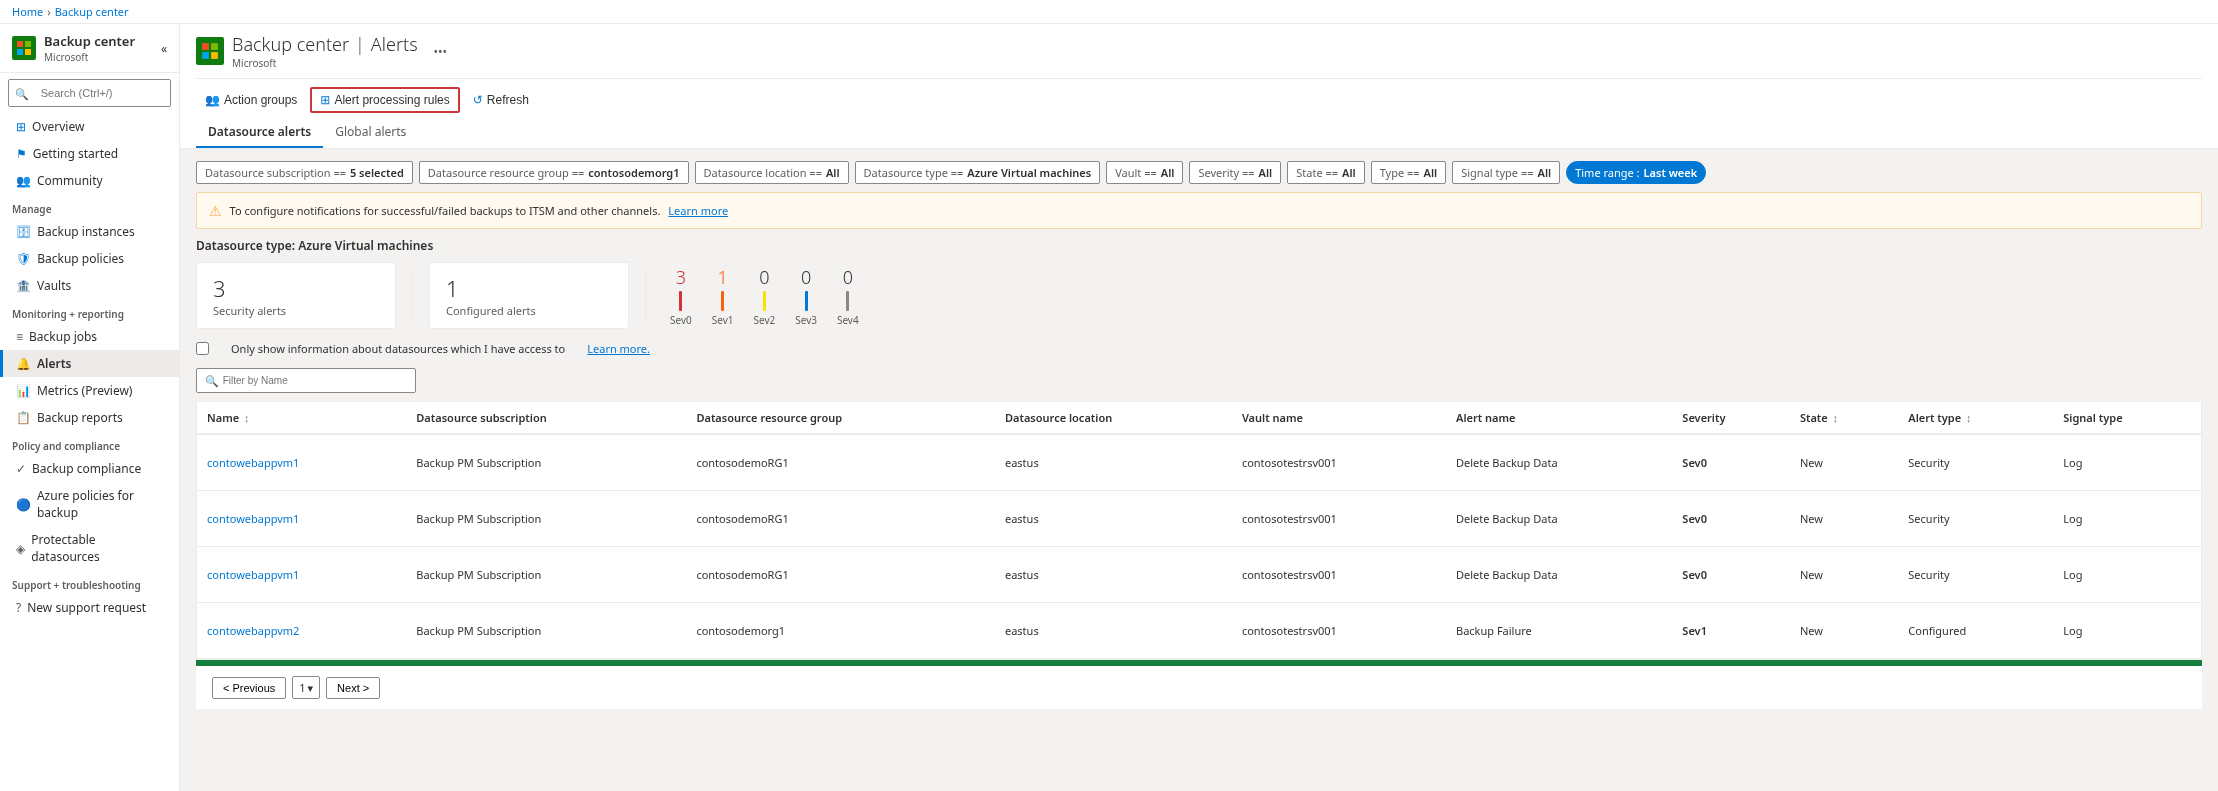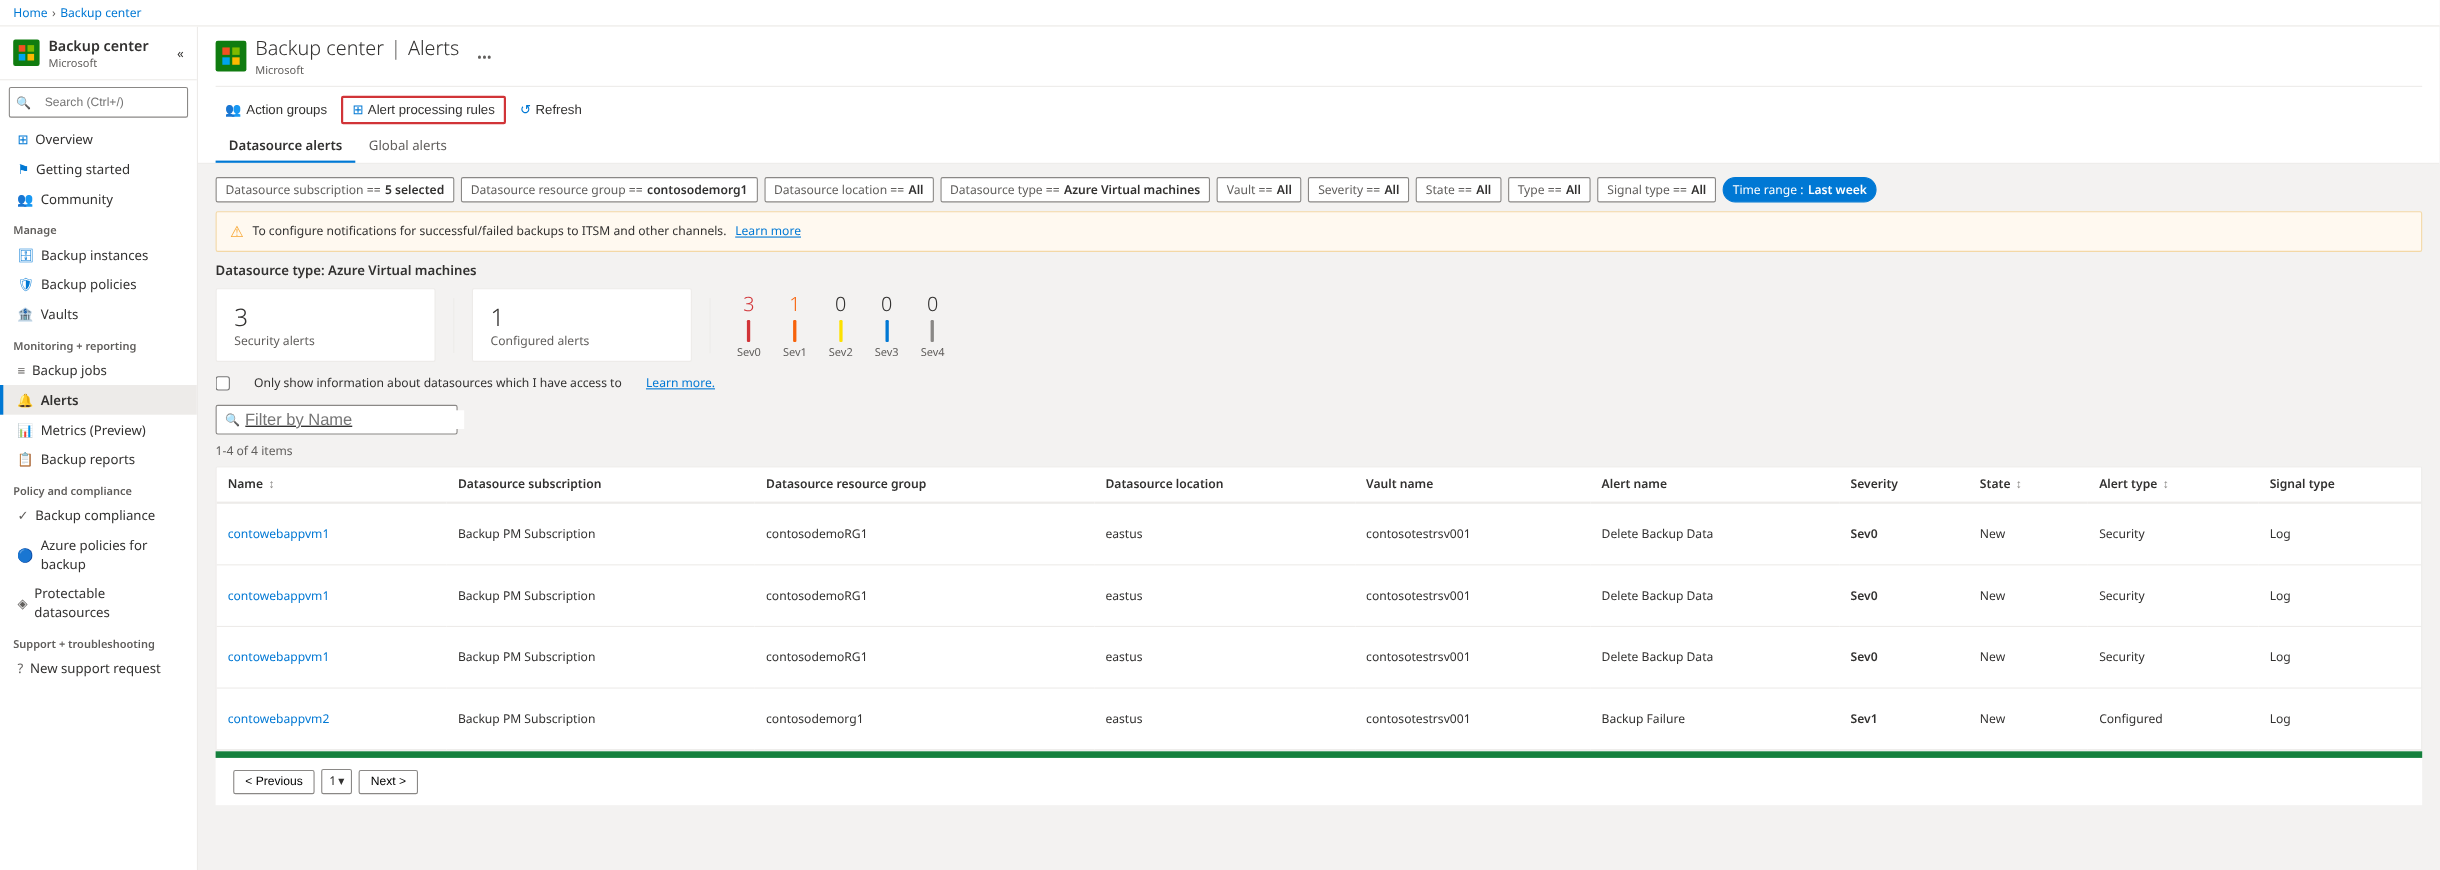--- a/index.html
+++ b/index.html
@@ -349,24 +349,23 @@
         </div>
 
         <div class="checkbox-row">
           <input type="checkbox" style="">
           <span>Only show information about datasources which I have access to</span>
           <a href="#">Learn more.</a>
         </div>
 
         <div class="filter-input-wrap">
           <span style="color:#605e5c;font-size:11px;">🔍</span>
-          <input type="text" style="border: none; outline: none; font-size: 15px; flex: 1 1 0%; text-decoration: underline;" placeholder="Filter by Name">
-        </div>
-
-        <div class="item-count">1-4 of 4 items</div>
+          <input type="text" style="border: none; outline: none; font-size: 10px; flex: 1 1 0%;" placeholder="Filter by Name">
+        </div>
+
 
         <div style="background:#fff;border:1px solid #edebe9;border-radius:2px;">
           <table class="data-table">
             <thead>
               <tr>
                 <th>
                   <span>Name</span>
                   <span class="sort-icon">↕</span>
                 </th>
                 <th>Datasource subscription</th>

